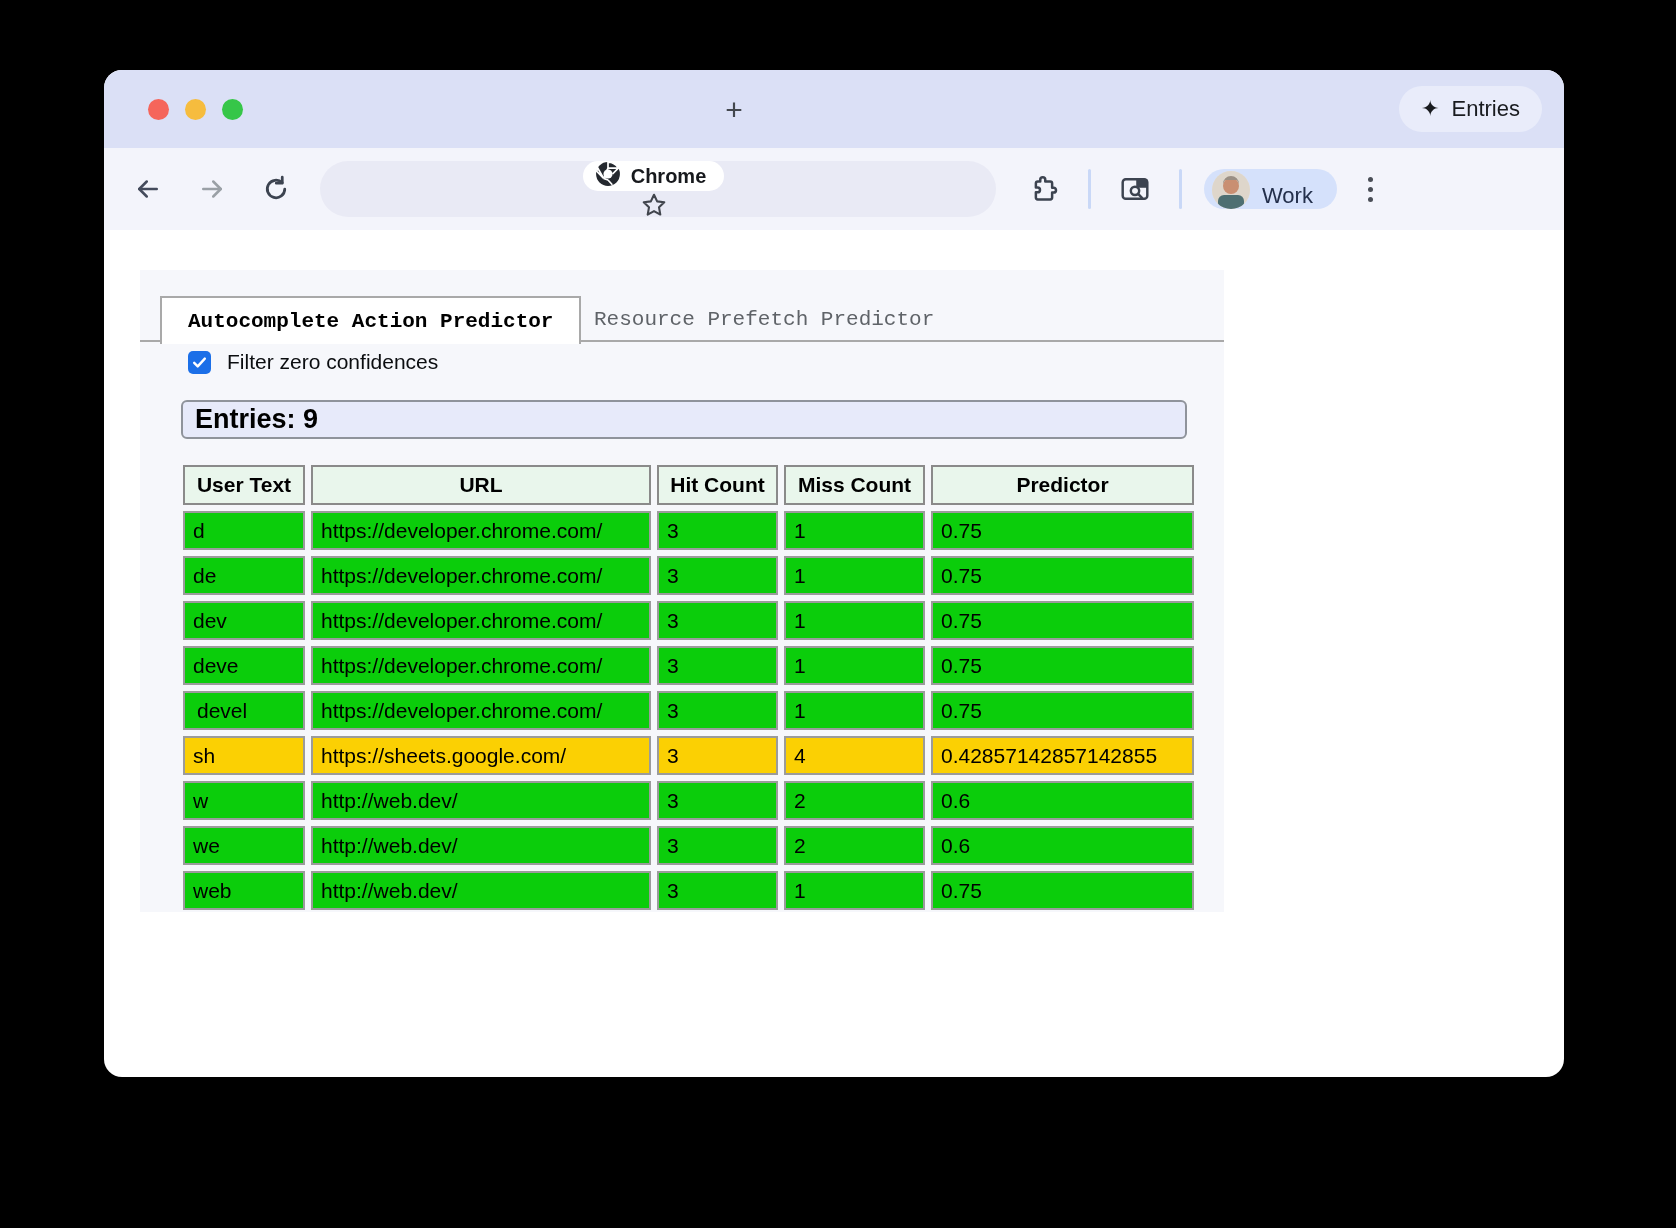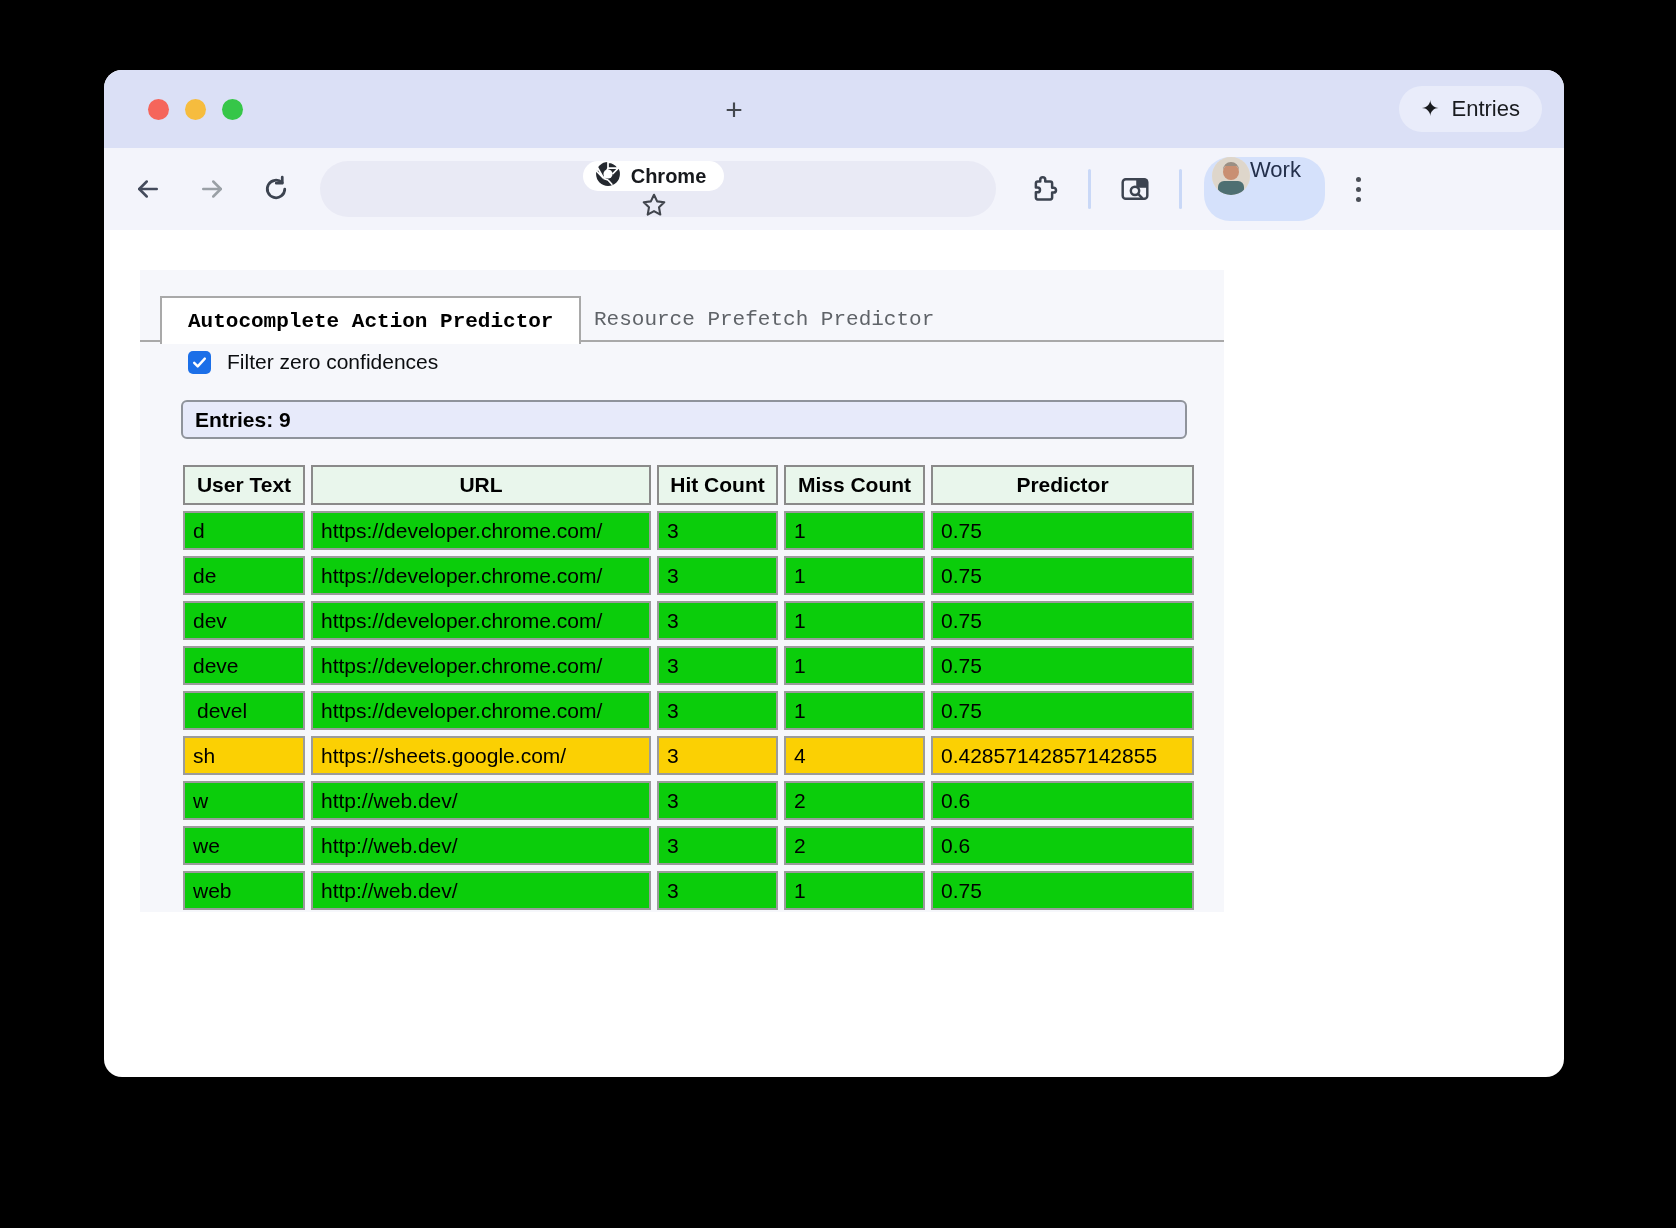--- a/index.html
+++ b/index.html
@@ -44,22 +44,22 @@
              display:flex; align-items:center; padding:0 16px 0 7px;flex-direction:column; }
   .chip { height:44px; background:#fff; border-radius:22px; display:flex; align-items:center;
           gap:10px; padding:0 18px 0 12px; cursor:pointer; }
   .chip-label { font-size:20px; font-weight:bold; color:#17191d; }
   .url-text { font-size:21px; color:#3b3f46; margin-left:18px; flex:1; }
   .star-btn { width:30px; height:30px; display:flex; align-items:center; justify-content:center; cursor:pointer; }
 
   .tool-icon { width:44px; height:44px; display:flex; align-items:center; justify-content:center; cursor:pointer; }
   .ext { margin-left:26px; }
   .vdiv { width:3px; height:40px; background:#c9d8f7; border-radius:2px; margin:0 22px; }
-  .profile-pill { height:64px; background:#d5e1fb; border-radius:26px; display:flex; align-items:flex-start;
-                  padding:0 24px 0 8px; cursor:pointer; }
+  .profile-pill { height:40px; background:#d5e1fb; border-radius:26px; display:flex; align-items:flex-end;
+                  gap:12px; padding:0 24px 0 8px; cursor:pointer; }
   .avatar { width:38px; height:38px; border-radius:50%; overflow:hidden; background:#e8e4de; }
   .profile-name { font-size:22px; color:#232f4b; }
   .kebab { margin-left:14px; margin-right:10px; display:flex; flex-direction:column; gap:5px;
            width:40px; height:40px; align-items:center; justify-content:center; cursor:pointer; }
   .kebab i { width:5px; height:5px; border-radius:50%; background:#4a4e57; }
 
   
   .card { position:absolute; left:36px; top:200px; width:1084px; height:642px;
           background:#f6f7fb; overflow:hidden; font-family:"Liberation Sans", sans-serif; }
 
@@ -73,21 +73,21 @@
 
   .filter-row { position:absolute; left:48px; top:80px; display:flex; align-items:center; gap:16px; }
   .checkbox { width:23px; height:23px; background:#1b6fe8; border-radius:5px; display:flex;
               align-items:center; justify-content:center; cursor:pointer; }
   .checkbox svg { display:block; }
   .filter-label { font-size:21px; color:#0b0d10; }
 
   .entries-bar { position:absolute; left:41px; top:130px; width:1006px; height:39px;
                  background:#e7eafa; border:2px solid #8f939b; border-radius:6px;
                  display:flex; align-items:center; padding-left:12px;
-                 font-size:21px; font-weight:bold; color:#000; }
+                 font-size:27px; font-weight:bold; color:#000; }
 
   table.predictors { position:absolute; left:37px; top:189px; border-collapse:separate; border-spacing:6px; }
   table.predictors th { background:#e9f6ec; border:2px solid #8a8a8a; font-size:21px; font-weight:bold;
                         color:#000; height:40px; text-align:center; padding:0 10px; }
   table.predictors td { border:2px solid #9b9b9b; font-size:21px; color:#000; height:39px;
                         text-align:left; padding:0 0 0 8px; }
   .col-usertext { width:122px; } .col-url { width:340px; } .col-hit { width:121px; }
   .col-miss { width:141px; } .col-conf { width:263px; }
 </style>
 </head>

